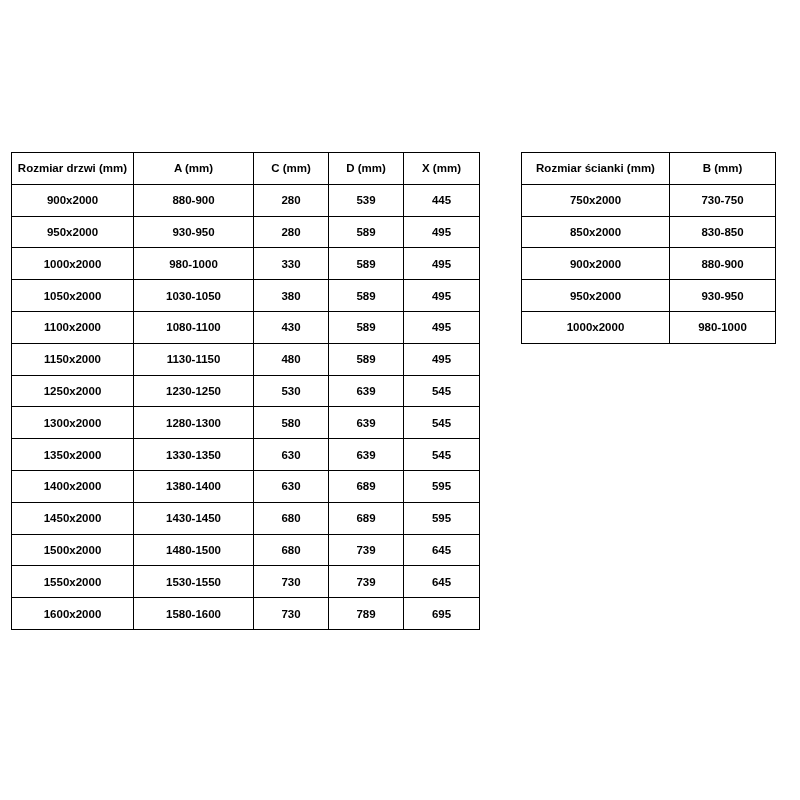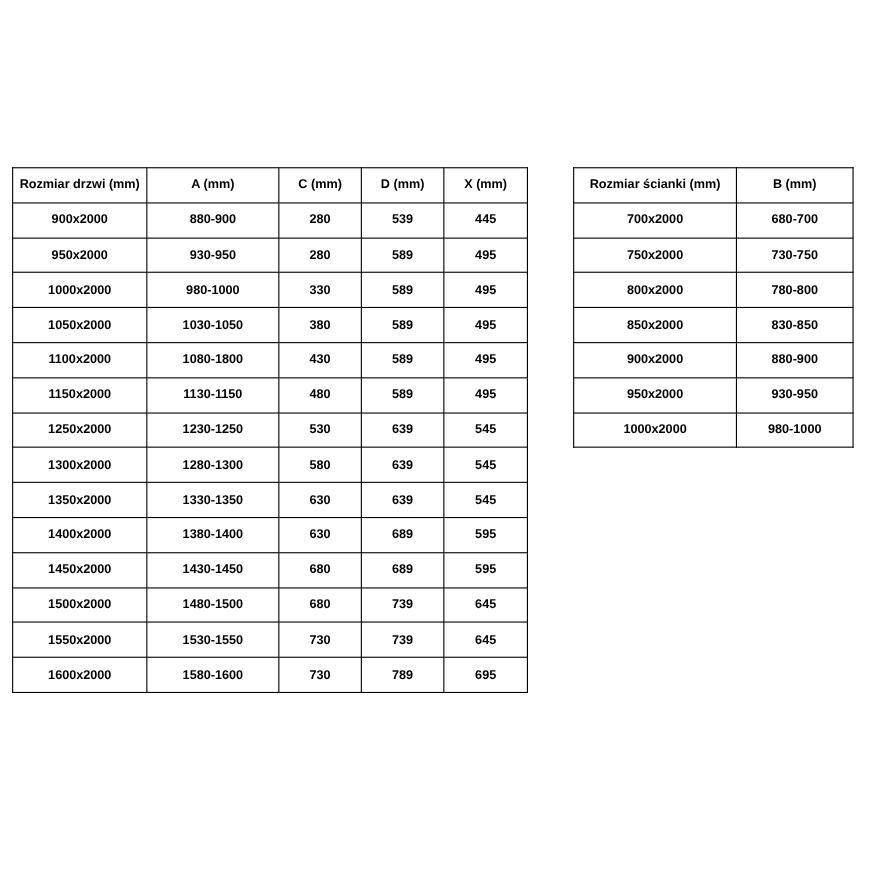--- a/index.html
+++ b/index.html
@@ -112,21 +112,21 @@
       </tr>
       <tr>
         <td>1050x2000</td>
         <td>1030-1050</td>
         <td>380</td>
         <td>589</td>
         <td>495</td>
       </tr>
       <tr>
         <td>1100x2000</td>
-        <td>1080-1800</td>
+        <td>1080-1100</td>
         <td>430</td>
         <td>589</td>
         <td>495</td>
       </tr>
       <tr>
         <td>1150x2000</td>
         <td>1130-1150</td>
         <td>480</td>
         <td>589</td>
         <td>495</td>
@@ -196,32 +196,24 @@
         <col class="w1">
     </colgroup>
     <thead>
       <tr>
         <th>Rozmiar ścianki (mm)</th>
         <th>B (mm)</th>
       </tr>
     </thead>
     <tbody>
       <tr>
-        <td>700x2000</td>
-        <td>680-700</td>
-      </tr>
-      <tr>
         <td>750x2000</td>
         <td>730-750</td>
       </tr>
       <tr>
-        <td>800x2000</td>
-        <td>780-800</td>
-      </tr>
-      <tr>
         <td>850x2000</td>
         <td>830-850</td>
       </tr>
       <tr>
         <td>900x2000</td>
         <td>880-900</td>
       </tr>
       <tr>
         <td>950x2000</td>
         <td>930-950</td>

